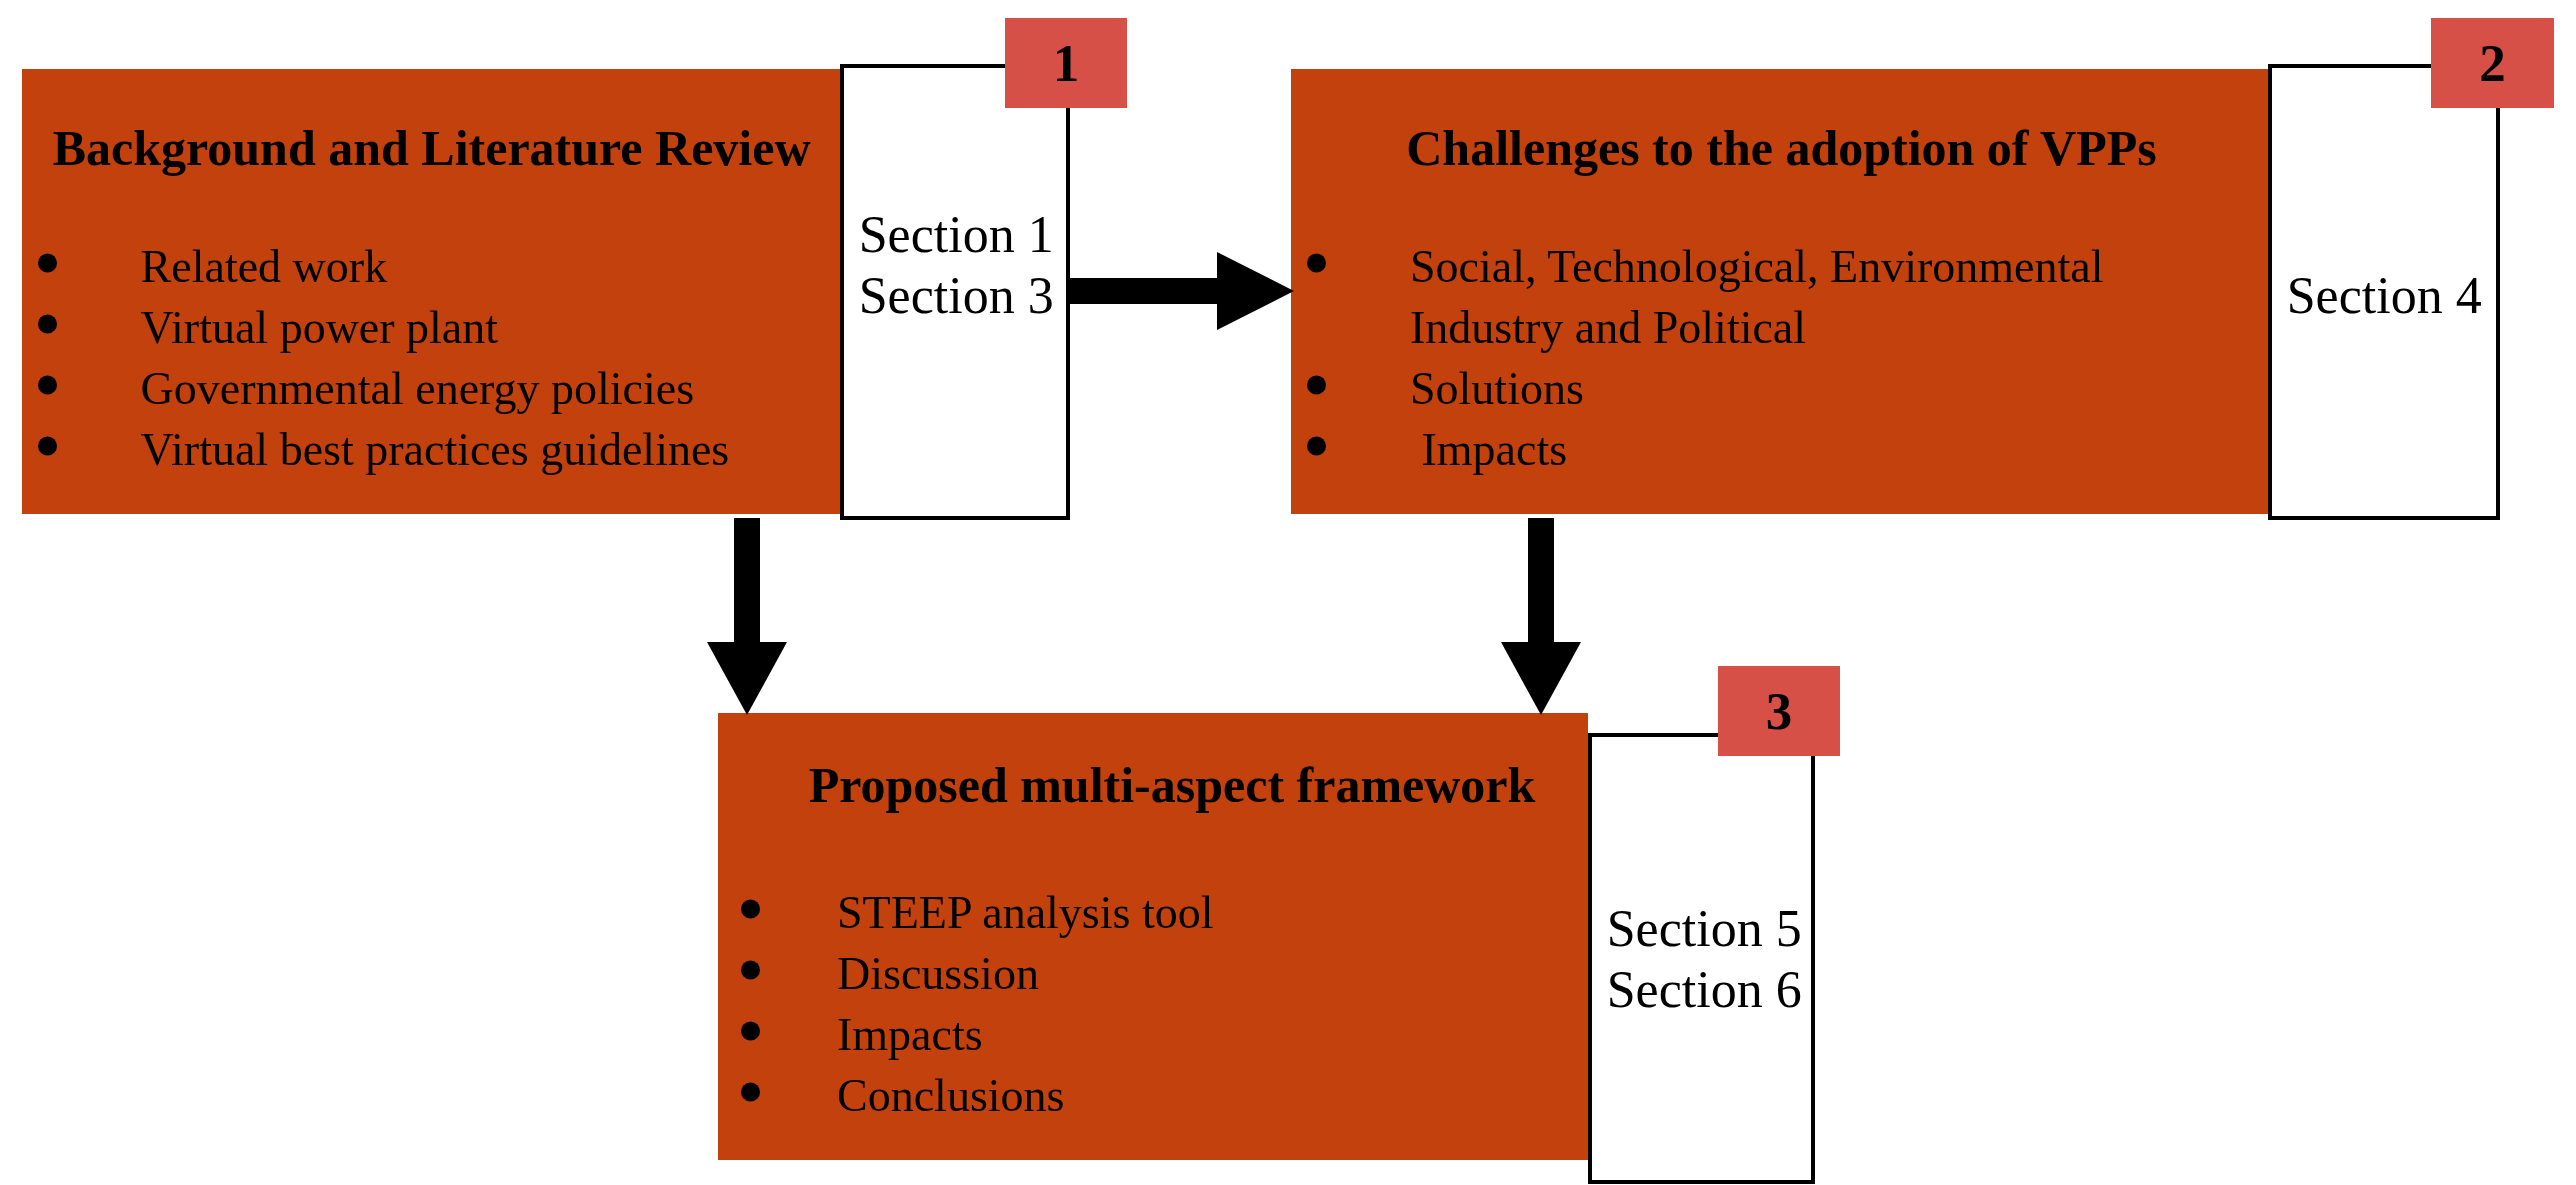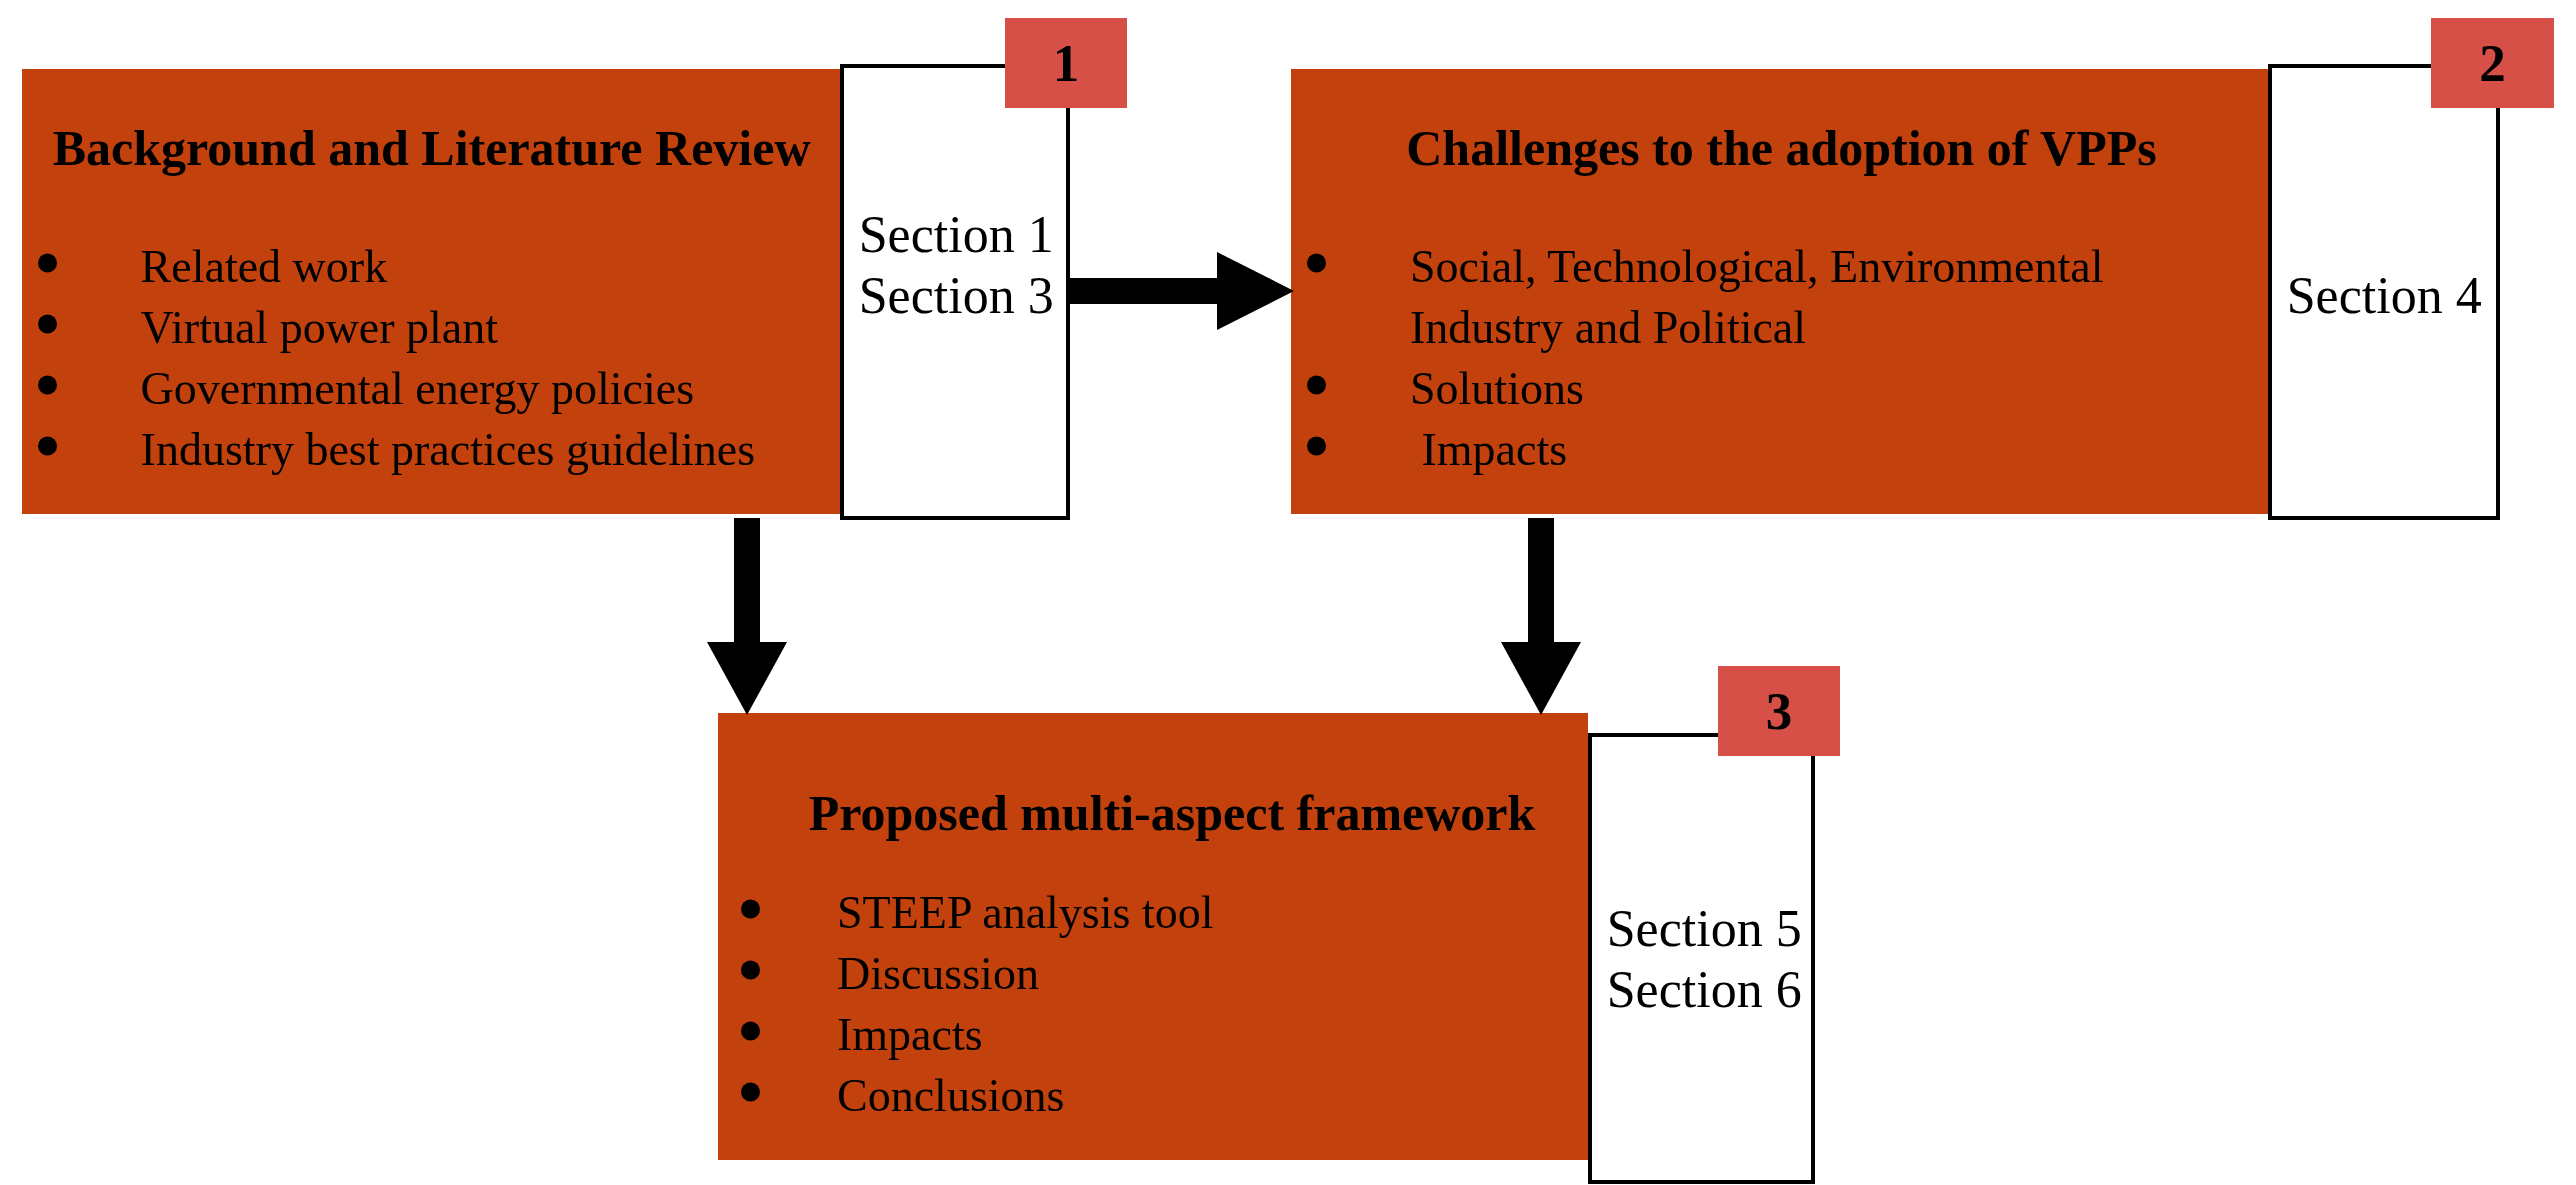--- a/index.html
+++ b/index.html
@@ -18,21 +18,21 @@
   #box1 { left: 21.6px;   top: 69px;   width: 820px; height: 445px; }
   #box2 { left: 1291px; top: 69px;   width: 981px; height: 445px; }
   #box3 { left: 718px; top: 713px; width: 870px; height: 447px; }
 
   .box-title {
     position: absolute; left: 0; width: 100%;
     text-align: center; font-weight: bold; font-size: 50px; line-height: 60px;
     white-space: nowrap;
   }
   #box1 .box-title, #box2 .box-title { top: 49px; }
-  #box3 .box-title { top: 42px; text-indent: 38px; margin-top: 28px; }
+  #box3 .box-title { top: 42px; text-indent: 38px; }
 
   .bullets {
     position: absolute; left: 0; top: 163px; width: 100%;
     margin: 0; padding: 0; list-style: none;
   }
   #box3 .bullets { top: 165px; }
   .bullets li {
     position: relative; height: 61px;
     display: flex; align-items: flex-end;
     font-size: 46px; white-space: pre;
@@ -105,21 +105,21 @@
 <body>
 
 <div class="stage">
 
   <div class="pink-box" id="box1">
     <div class="box-title">Background and Literature Review</div>
     <ul class="bullets">
       <li><span class="dot"></span><span>Related work</span></li>
       <li><span class="dot"></span><span>Virtual power plant</span></li>
       <li><span class="dot"></span><span>Governmental energy policies</span></li>
-      <li><span class="dot"></span><span>Industry best practices guidelines</span></li>
+      <li><span class="dot"></span><span>Virtual best practices guidelines</span></li>
     </ul>
   </div>
 
   <div class="pink-box" id="box2">
     <div class="box-title">Challenges to the adoption of VPPs</div>
     <ul class="bullets">
       <li><span class="dot"></span><span>Social, Technological, Environmental</span></li>
       <li class="no-dot"><span>Industry and Political</span></li>
       <li><span class="dot"></span><span>Solutions</span></li>
       <li><span class="dot"></span><span> Impacts</span></li>

